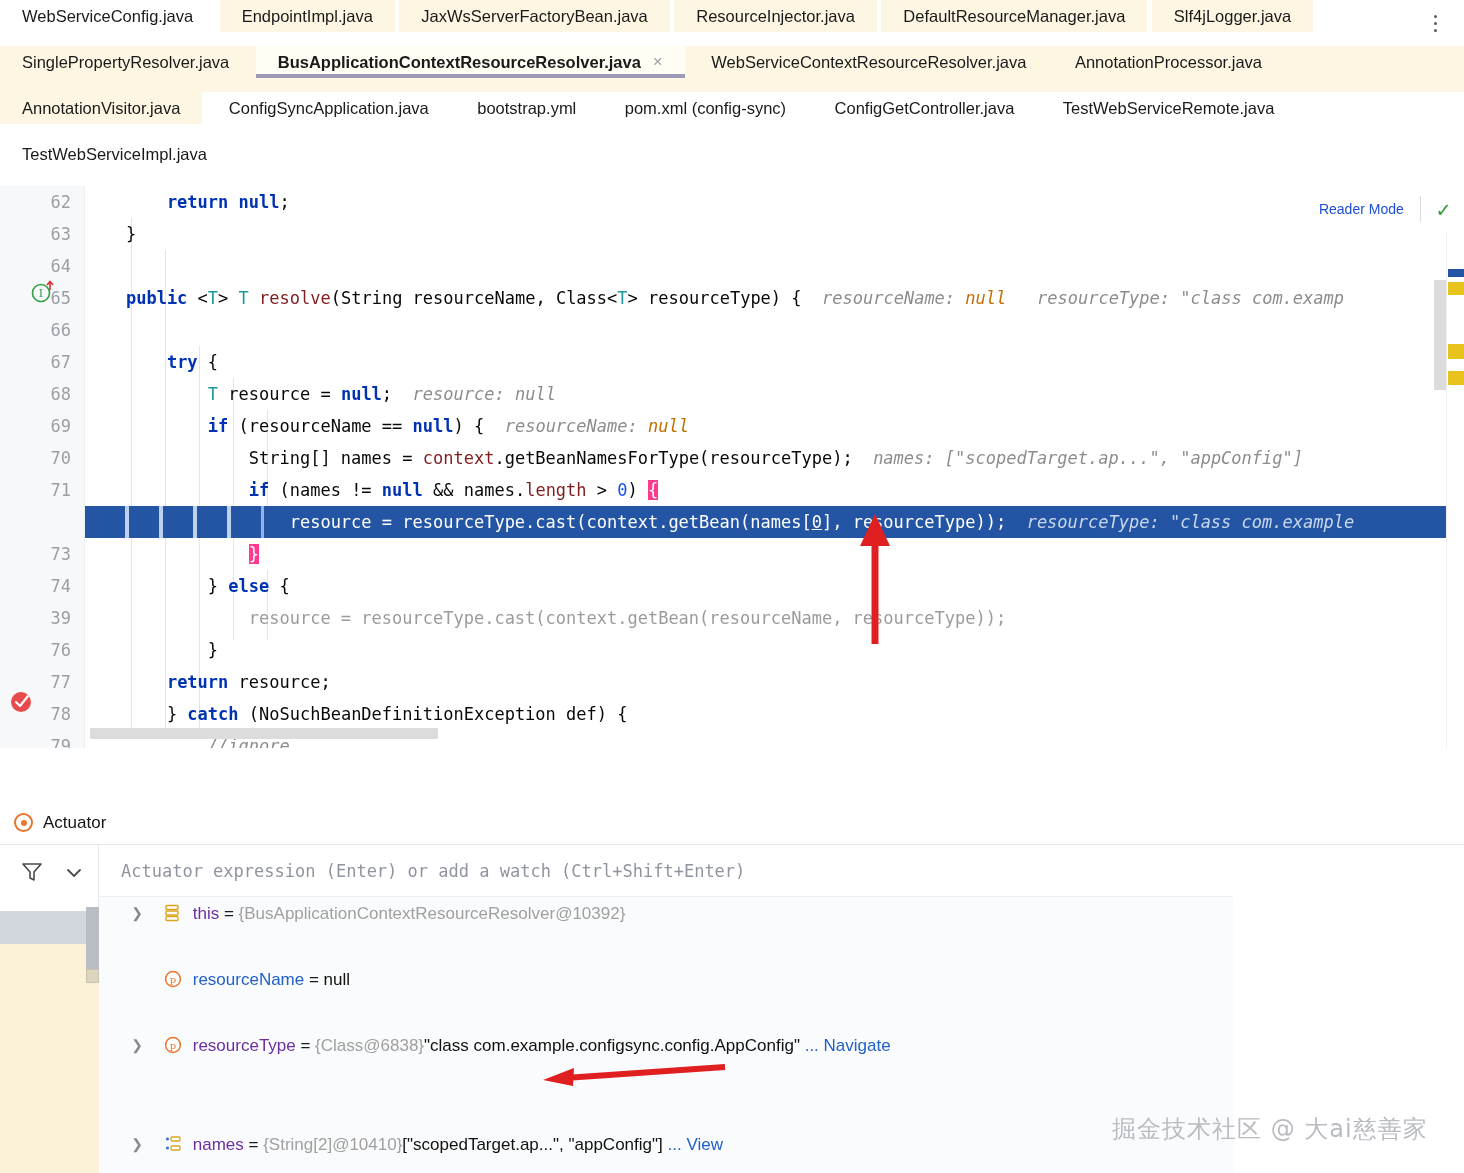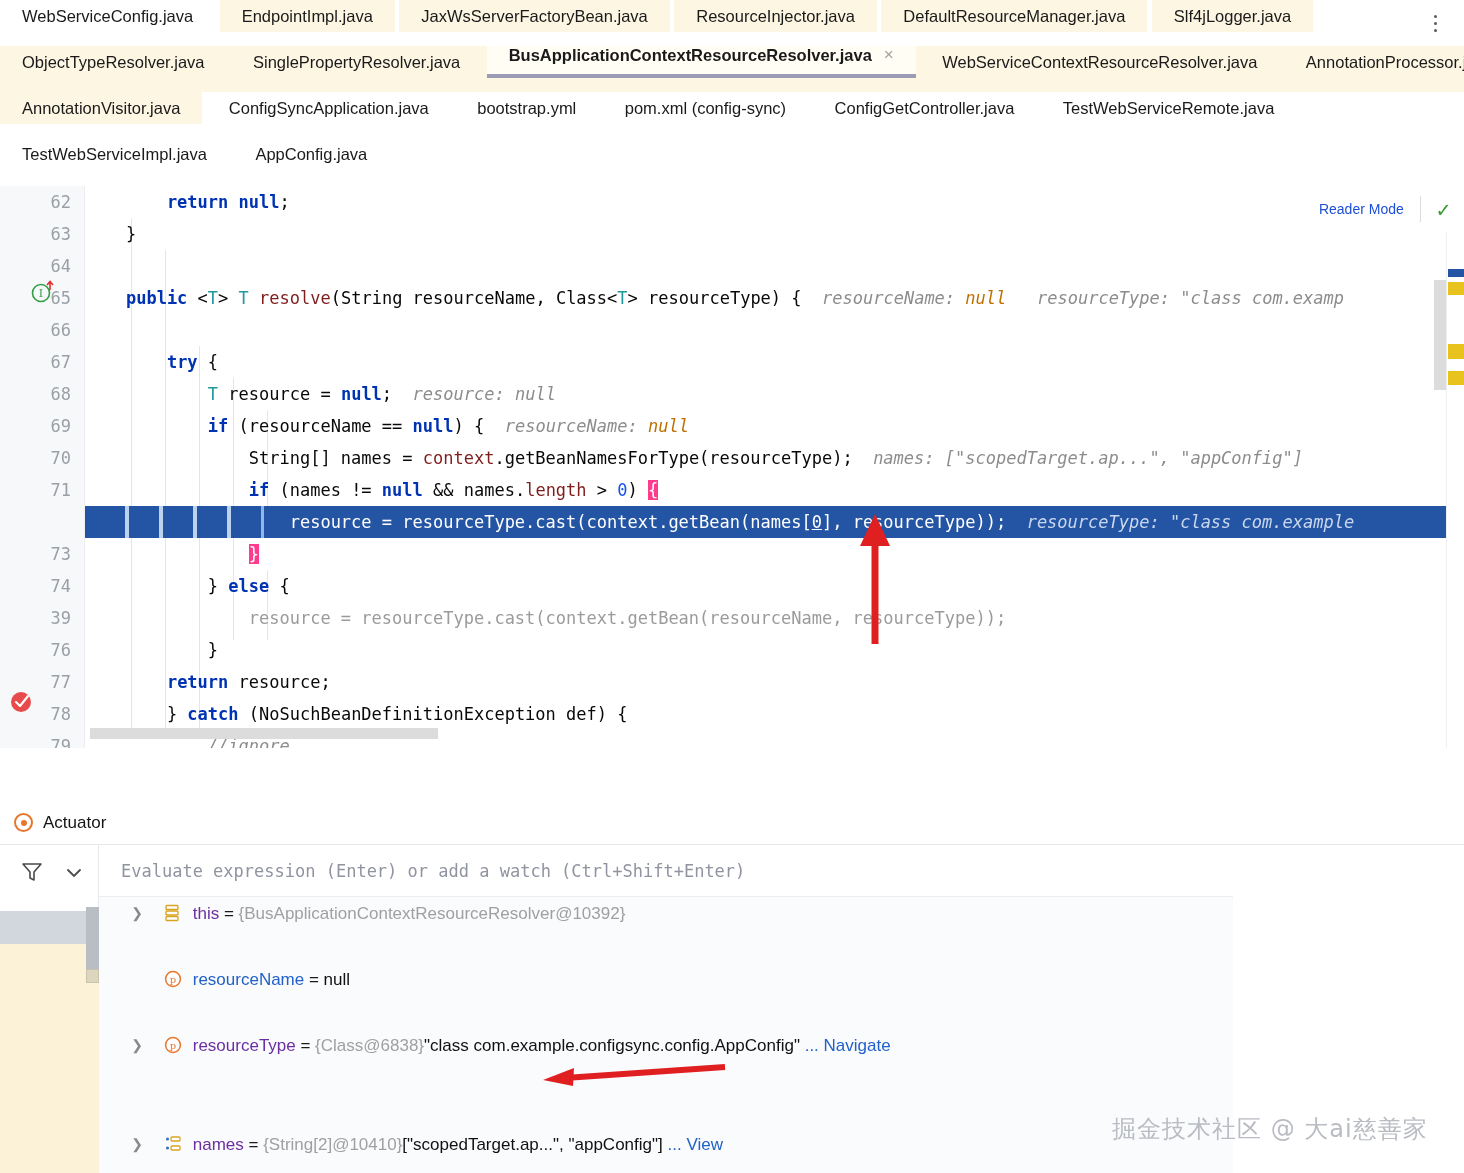--- a/index.html
+++ b/index.html
@@ -18,21 +18,21 @@
   .tabrow.plain { background: #ffffff; }
   .tab {
     display: inline-flex; align-items: center; height: 32px;
     padding: 0 22px; font-size: 16.5px; color: #1a1a1a;
     font-family: "Liberation Sans", sans-serif; line-height: 46px;
     cursor: default; vertical-align: top;
   }
   .tab.cream-bg { background: #fdf6e3; }
   .tab.white-bg { background: #ffffff; }
   .tab.active {
-    background: #fffdf4; font-weight: bold; position: relative; align-items: flex-end;
+    background: #fffdf4; font-weight: bold; position: relative;
   }
   .tab.active::after {
     content:""; position:absolute; left:0; right:0; bottom:0; height:4px; background:#9b9bb5;
   }
   .tab .closex {
     margin-left: 12px; font-size: 17px; color:#a0a0a0; font-weight: normal;
   }
   .kebab {
     position: absolute; right: 18px; top: 8px; width: 22px; height: 30px;
     display:flex; flex-direction:column; align-items:center; justify-content:center; gap:4px;
@@ -181,23 +181,20 @@
         </span>
       <span class="kebab">
           <i></i>
           <i></i>
           <i></i>
         </span>
     </div>
 
     <div class="tabrow cream">
       <span class="tab cream-bg">
-          <span>ObjectTypeResolver.java</span>
-        </span>
-      <span class="tab cream-bg">
           <span>SinglePropertyResolver.java</span>
         </span>
       <span class="tab active">
           <span>BusApplicationContextResourceResolver.java</span>
           <span class="closex">×</span>
         </span>
       <span class="tab cream-bg">
           <span>WebServiceContextResourceResolver.java</span>
         </span>
       <span class="tab cream-bg">
@@ -222,23 +219,20 @@
           <span>ConfigGetController.java</span>
         </span>
       <span class="tab white-bg">
           <span>TestWebServiceRemote.java</span>
         </span>
     </div>
 
     <div class="tabrow plain">
       <span class="tab white-bg">
           <span>TestWebServiceImpl.java</span>
-        </span>
-      <span class="tab white-bg">
-          <span>AppConfig.java</span>
         </span>
     </div>
   </div>
 
   <div class="editor">
 
     <div class="gutter">
       <span class="lnum" style="top:0px">62</span>
       <span class="lnum" style="top:32px">63</span>
       <span class="lnum" style="top:64px">64</span>
@@ -351,21 +345,21 @@
             <path d="M4 5 L10 11 L16 5" fill="none" stroke="#4a4a4a" stroke-width="1.8" stroke-linecap="round"></path>
           </svg>
       </span>
       <span class="tb-selrow"></span>
       <span class="tb-cream"></span>
       <span class="tb-scroll"></span>
       <span class="tb-scroll2"></span>
     </div>
 
     <div class="evalbar">
-      <span class="ph">Evaluate expression (Enter) or add a watch (Ctrl+Shift+Enter)</span>
+      <span class="ph">Actuator expression (Enter) or add a watch (Ctrl+Shift+Enter)</span>
     </div>
 
     <div class="watchlist">
 
       <div class="wrow" style="top:0px;">
         <span class="arrow-toggle">❯</span>
         <span style="display:inline-block;width:30px"></span>
         <span class="wicon">
           <svg width="16" height="18" viewBox="0 0 16 18">
             <rect x="2" y="1.5" width="12" height="4" rx="1" fill="#fff" stroke="#d9a520" stroke-width="1.4"></rect>

